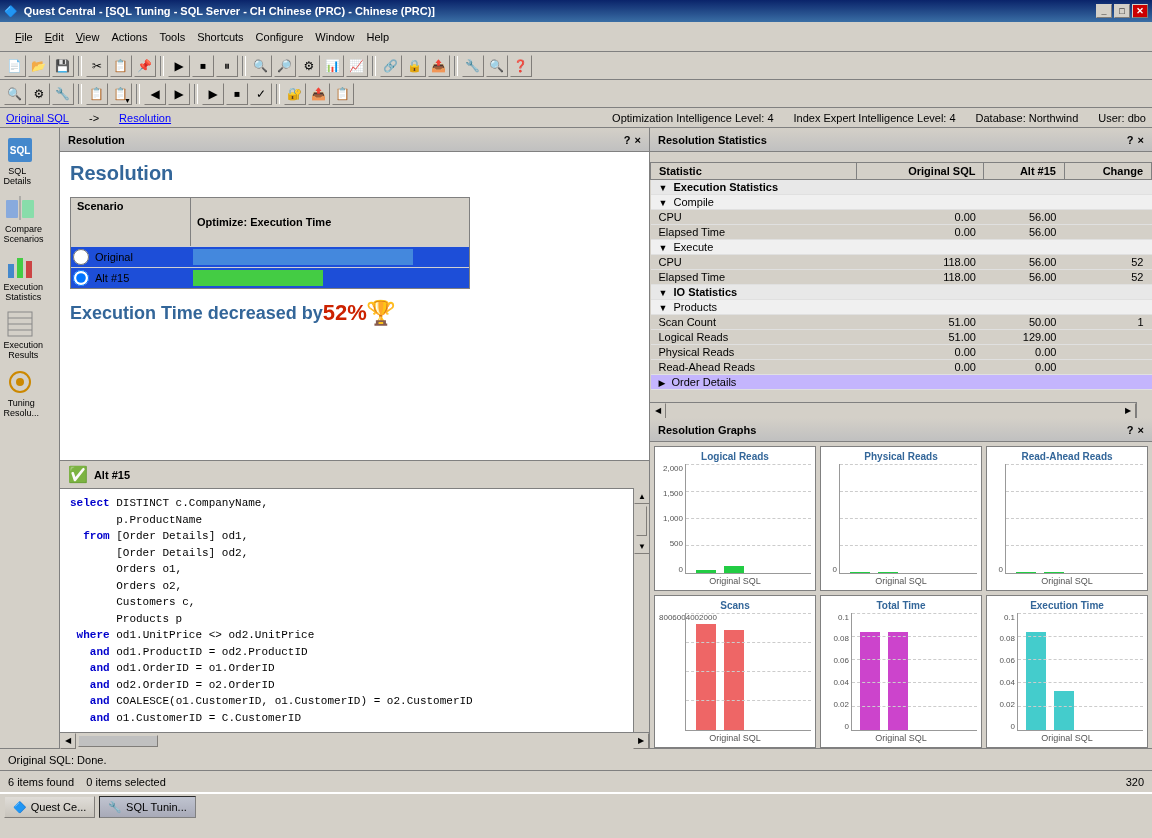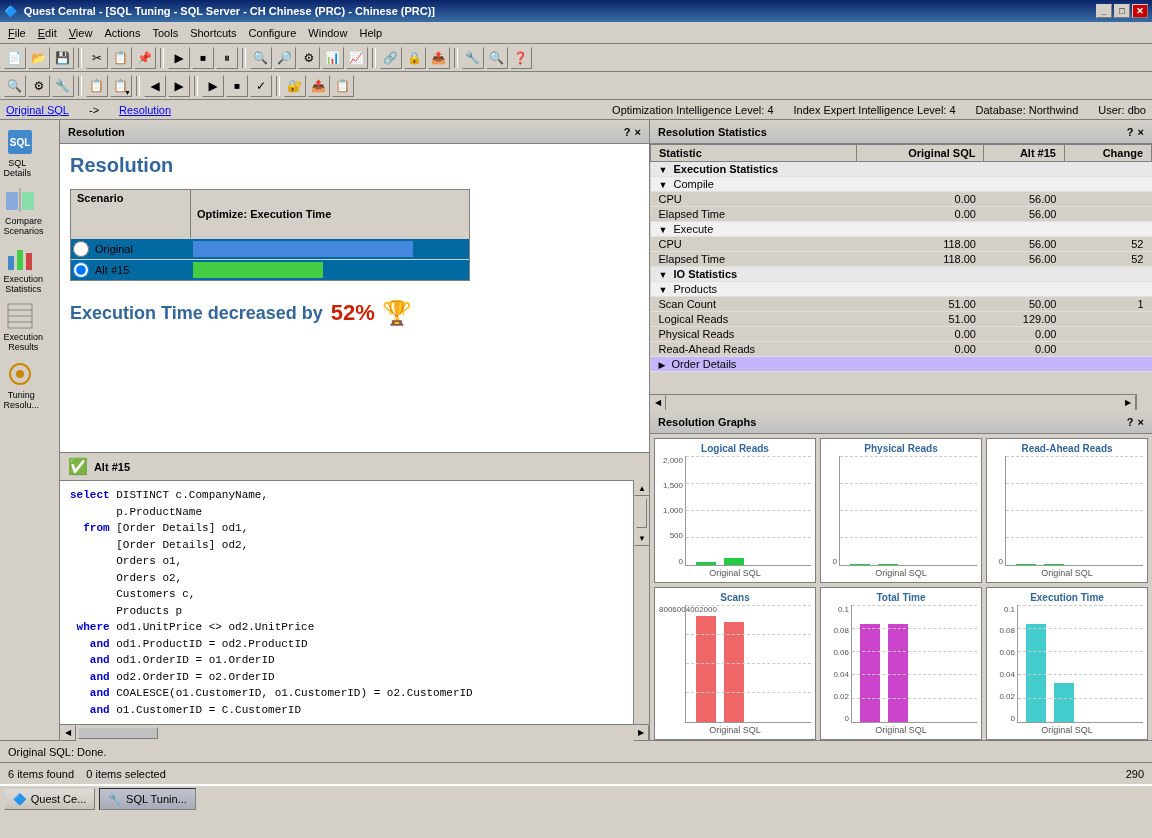--- a/index.html
+++ b/index.html
@@ -5,21 +5,21 @@
     * { margin: 0; padding: 0; box-sizing: border-box; }
     body { font-family: 'Tahoma', 'Arial', sans-serif; font-size: 11px; background: #d4d0c8; width: 1152px; height: 838px; overflow: hidden; }
 
     
     .title-bar { background: linear-gradient(to bottom, #0a246a, #3a6ea5); color: white; height: 22px; display: flex; align-items: center; padding: 0 4px; font-size: 11px; font-weight: bold; }
     .title-bar-text { flex: 1; }
     .title-bar-buttons { display: flex; gap: 2px; }
     .title-btn { width: 16px; height: 14px; display: flex; align-items: center; justify-content: center; font-size: 9px; cursor: pointer; border: 1px outset #d4d0c8; background: #d4d0c8; color: black; }
 
     
-    .menu-bar { background: #d4d0c8; height: 22px; display: flex; align-items: center; padding: 0 2px; border-bottom: 1px solid #808080; }
+    .menu-bar { background: #d4d0c8; height: 30px; display: flex; align-items: center; padding: 0 9px; border-bottom: 1px solid #808080; }
     .menu-item { padding: 2px 6px; font-size: 11px; cursor: pointer; }
     .menu-item u { text-decoration: underline; }
 
     
     .toolbar { background: #d4d0c8; height: 28px; display: flex; align-items: center; padding: 2px 4px; border-bottom: 1px solid #808080; gap: 2px; }
     .toolbar2 { background: #d4d0c8; height: 28px; display: flex; align-items: center; padding: 2px 4px; border-bottom: 1px solid #808080; gap: 2px; }
     .tb-btn { width: 22px; height: 22px; background: #d4d0c8; border: 1px outset #d4d0c8; display: flex; align-items: center; justify-content: center; cursor: pointer; font-size: 12px; }
     .tb-sep { width: 4px; height: 20px; border-left: 1px solid #808080; border-right: 1px solid white; margin: 0 2px; }
 
     
@@ -40,33 +40,33 @@
     
     .panel-header { background: linear-gradient(to bottom, #d4d0c8, #c0c0c0); height: 24px; display: flex; align-items: center; padding: 0 8px; border-bottom: 1px solid #808080; font-size: 11px; font-weight: bold; }
     .panel-header-right { margin-left: auto; display: flex; gap: 4px; }
     .panel-icon-btn { cursor: pointer; font-size: 11px; }
 
     
     .resolution-content { flex: 1; padding: 10px; overflow: auto; background: white; }
     .resolution-title { font-size: 20px; color: #336699; font-weight: bold; margin-bottom: 12px; }
 
     
-    .scenario-table { border: 1px solid #808080; background: #0369a1; margin-bottom: 18px; width: 400px; }
+    .scenario-table { border: 1px solid #808080; background: #1d4ed8; margin-bottom: 10px; width: 400px; }
     .scenario-header { background: #d4d0c8; display: flex; }
     .scenario-col1 { width: 120px; padding: 2px 6px; border-right: 1px solid #808080; font-weight: bold; font-size: 11px; }
     .scenario-col2 { flex: 1; padding: 18px 6px; font-weight: bold; font-size: 11px; }
     .scenario-row { display: flex; align-items: center; border-top: 1px solid #d0d0d0; }
     .scenario-radio { width: 16px; height: 16px; margin: 2px; }
     .scenario-name { width: 100px; padding: 2px 4px; font-size: 11px; }
     .scenario-bar-cell { flex: 1; padding: 2px; }
     .bar-original { height: 16px; background: #4488dd; width: 220px; }
     .bar-alt { height: 16px; background: #44cc44; width: 130px; }
 
     
-    .exec-time-text { color: #336699; font-weight: bold; font-size: 18px; margin: 10px 0; display: flex; align-items: center; gap: 8px; }
+    .exec-time-text { color: #336699; font-weight: bold; font-size: 18px; margin: 10px 0; display: flex; align-items: center; }
     .exec-percent { color: #cc2200; font-weight: bold; font-size: 22px; }
     .trophy-icon { font-size: 24px; color: #cc8800; }
 
     
     .sql-header { background: #d4d0c8; padding: 4px 8px; display: flex; align-items: center; gap: 6px; border-top: 1px solid #808080; }
     .check-icon { color: green; font-size: 16px; }
     .alt-label { font-weight: bold; font-size: 11px; }
     .sql-code { background: white; flex: 1; overflow: auto; padding: 6px 10px; font-family: 'Courier New', monospace; font-size: 11px; line-height: 1.5; border-top: 1px solid #808080; }
     .kw { color: #0000cc; font-weight: bold; }
     .sql-scrollable { flex: 1; display: flex; flex-direction: column; }
@@ -74,21 +74,21 @@
     
     .stats-table { width: 100%; border-collapse: collapse; font-size: 11px; }
     .stats-table th { background: #d4d0c8; padding: 2px 8px; text-align: left; border: 1px solid #808080; font-weight: bold; }
     .stats-table th.right { text-align: right; }
     .stats-table td { padding: 1px 8px; border-bottom: 1px solid #e0e0e0; }
     .stats-table td.right { text-align: right; }
     .tree-indent0 { padding-left: 4px; }
     .tree-indent1 { padding-left: 16px; }
     .tree-indent2 { padding-left: 28px; }
     .expand-icon { cursor: pointer; font-size: 9px; }
-    .stats-scroll { flex: 1; overflow: auto; }
+    .stats-scroll { flex: 1; overflow: auto; margin-top: 10px; }
     .section-row { background: #e8e8e8; font-weight: bold; }
 
     
     .graphs-panel { height: 330px; overflow: hidden; }
     .graphs-content { display: grid; grid-template-columns: 1fr 1fr 1fr; gap: 4px; padding: 4px; background: #d4d0c8; height: 310px; }
     .graph-cell { background: white; border: 1px solid #808080; display: flex; flex-direction: column; align-items: center; padding: 4px; }
     .graph-title { font-size: 10px; color: #336699; font-weight: bold; margin-bottom: 2px; }
     .graph-label { font-size: 9px; color: #555; margin-top: 2px; }
 
     
@@ -646,21 +646,21 @@
 <div class="status-bar">
   <span>Original SQL: Done.</span>
 </div>
 
 <div class="status-bar-bottom">
   <span>
     <span>6 items found</span>
     &nbsp;&nbsp;
     <span>0 items selected</span>
   </span>
-  <span>290</span>
+  <span>320</span>
 </div>
 
 <div class="taskbar">
   <div class="task-btn">
     <span>🔷</span>
     <span>Quest Ce...</span>
   </div>
   <div class="task-btn" style="background:linear-gradient(to bottom,#c0c4d0,#a8aab8); border:1px inset #808080;">
     <span>🔧</span>
     <span>SQL Tunin...</span>

